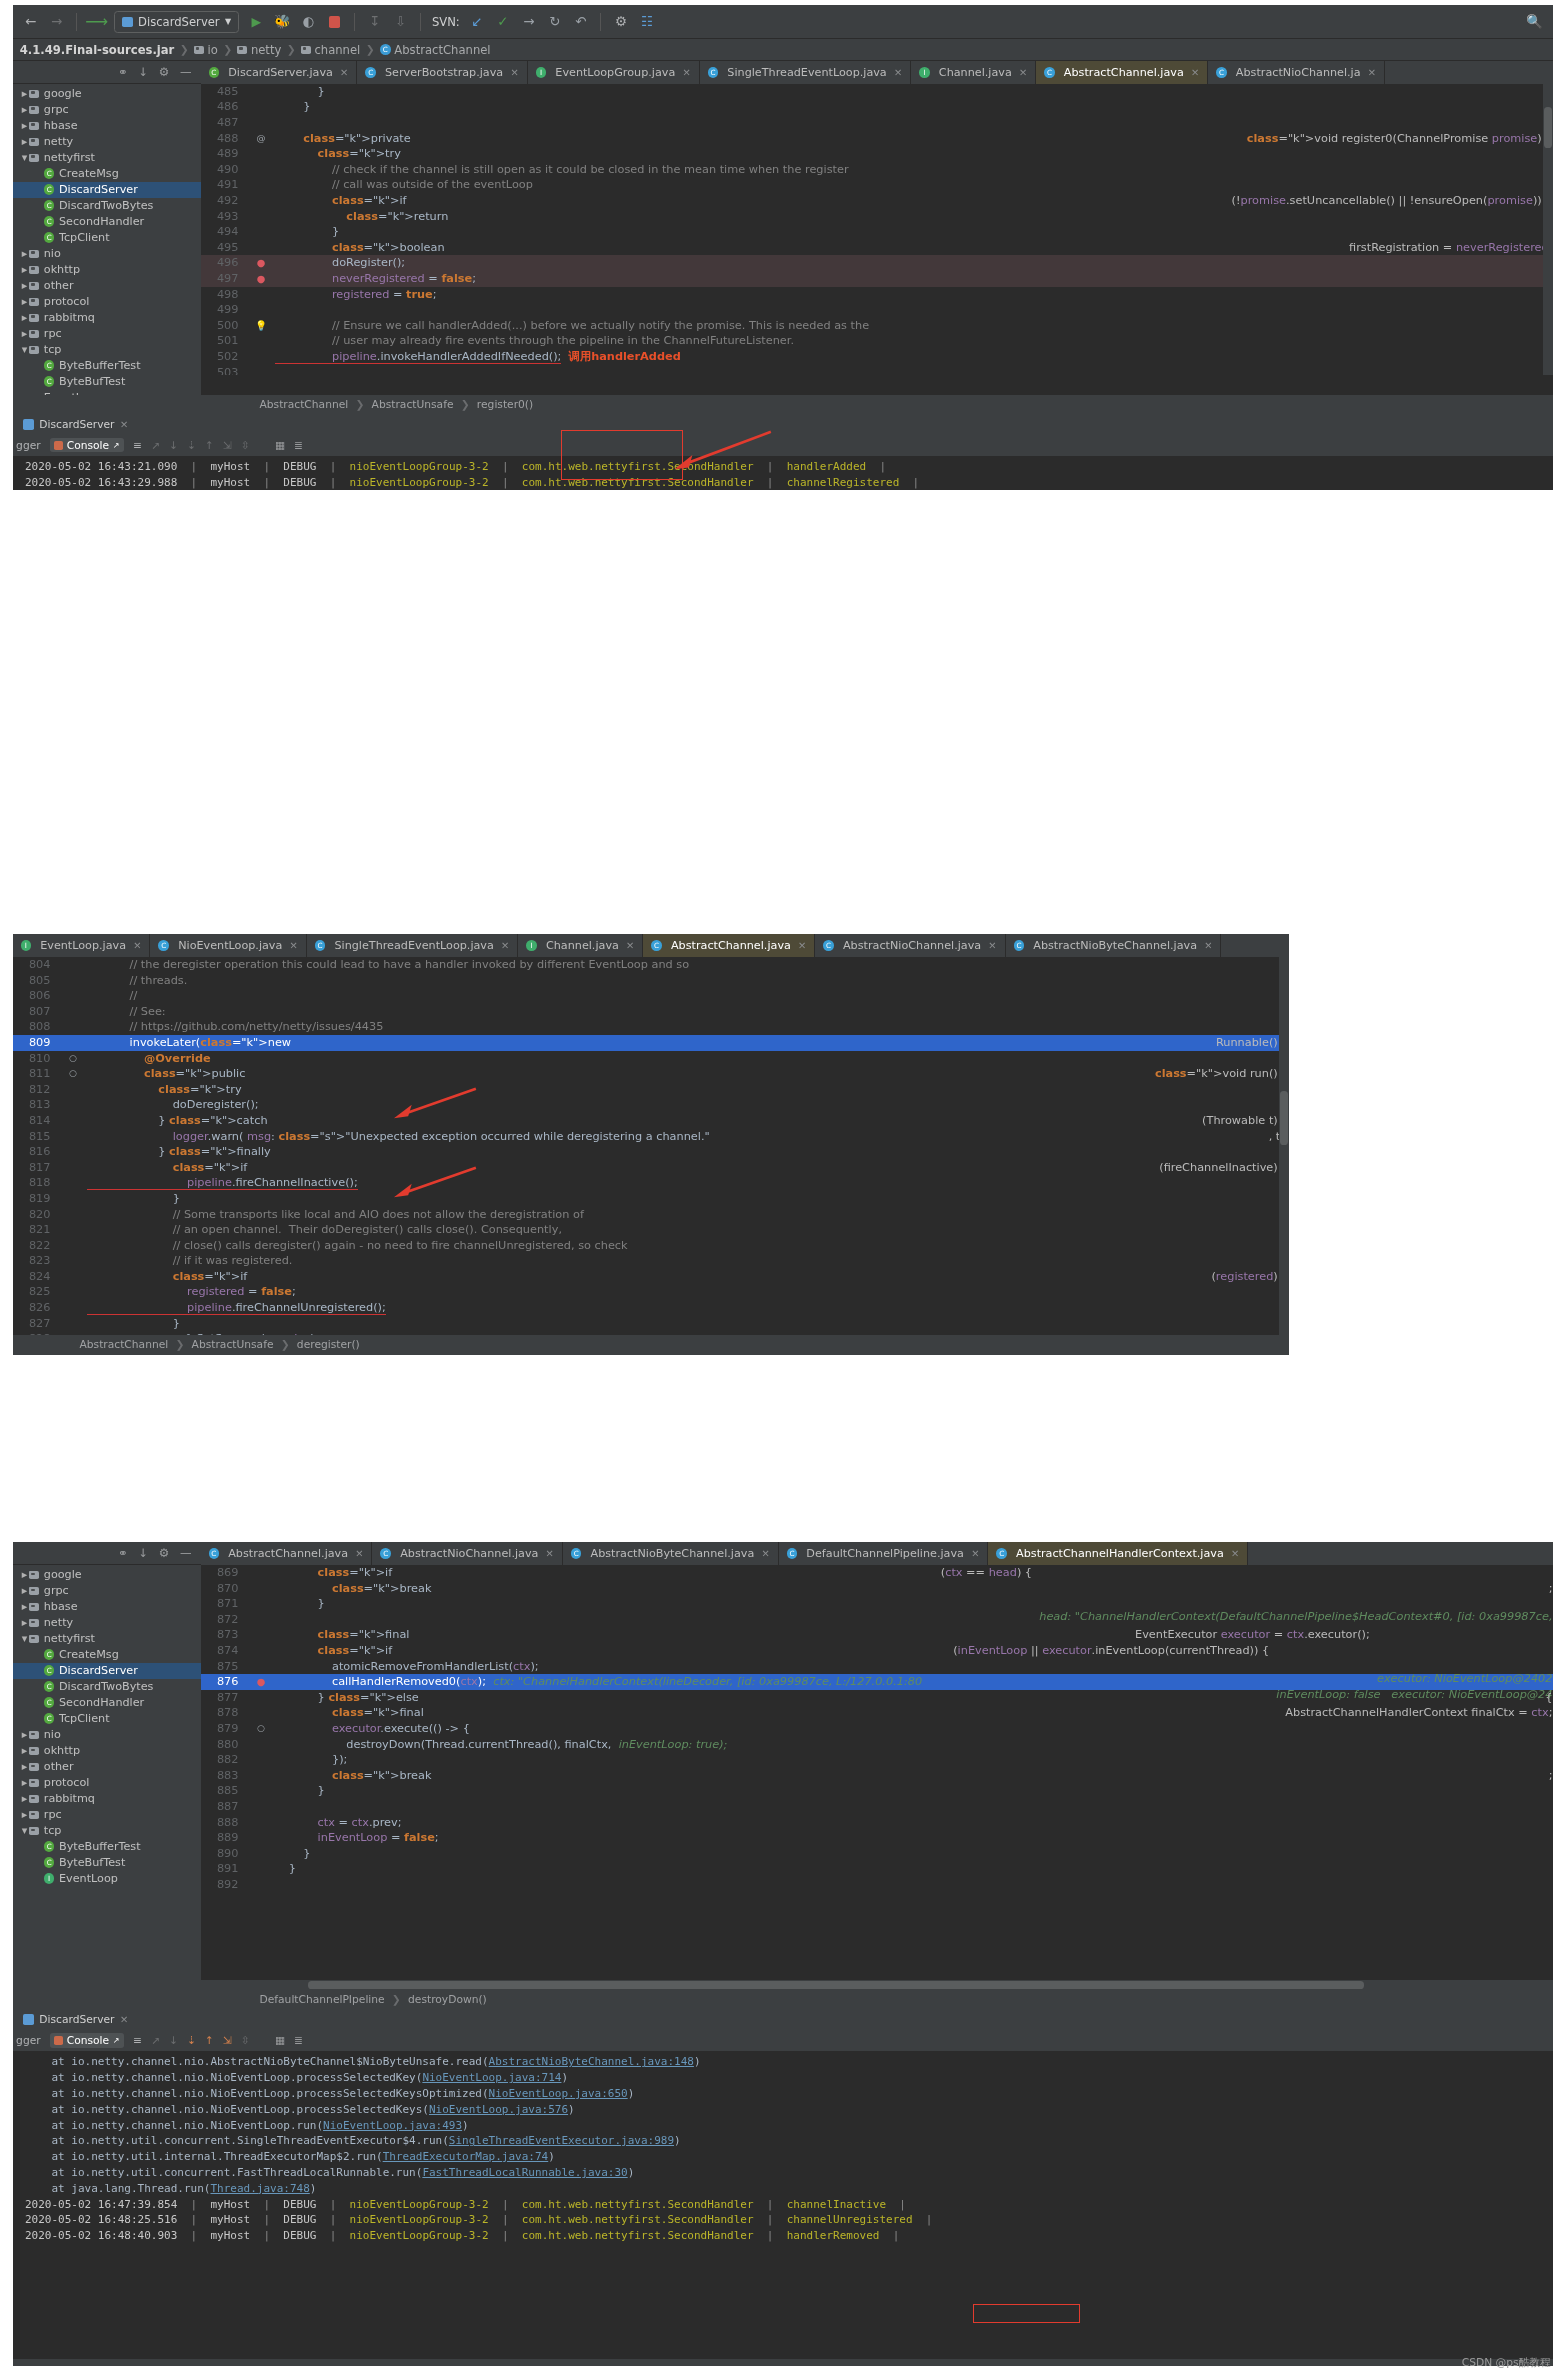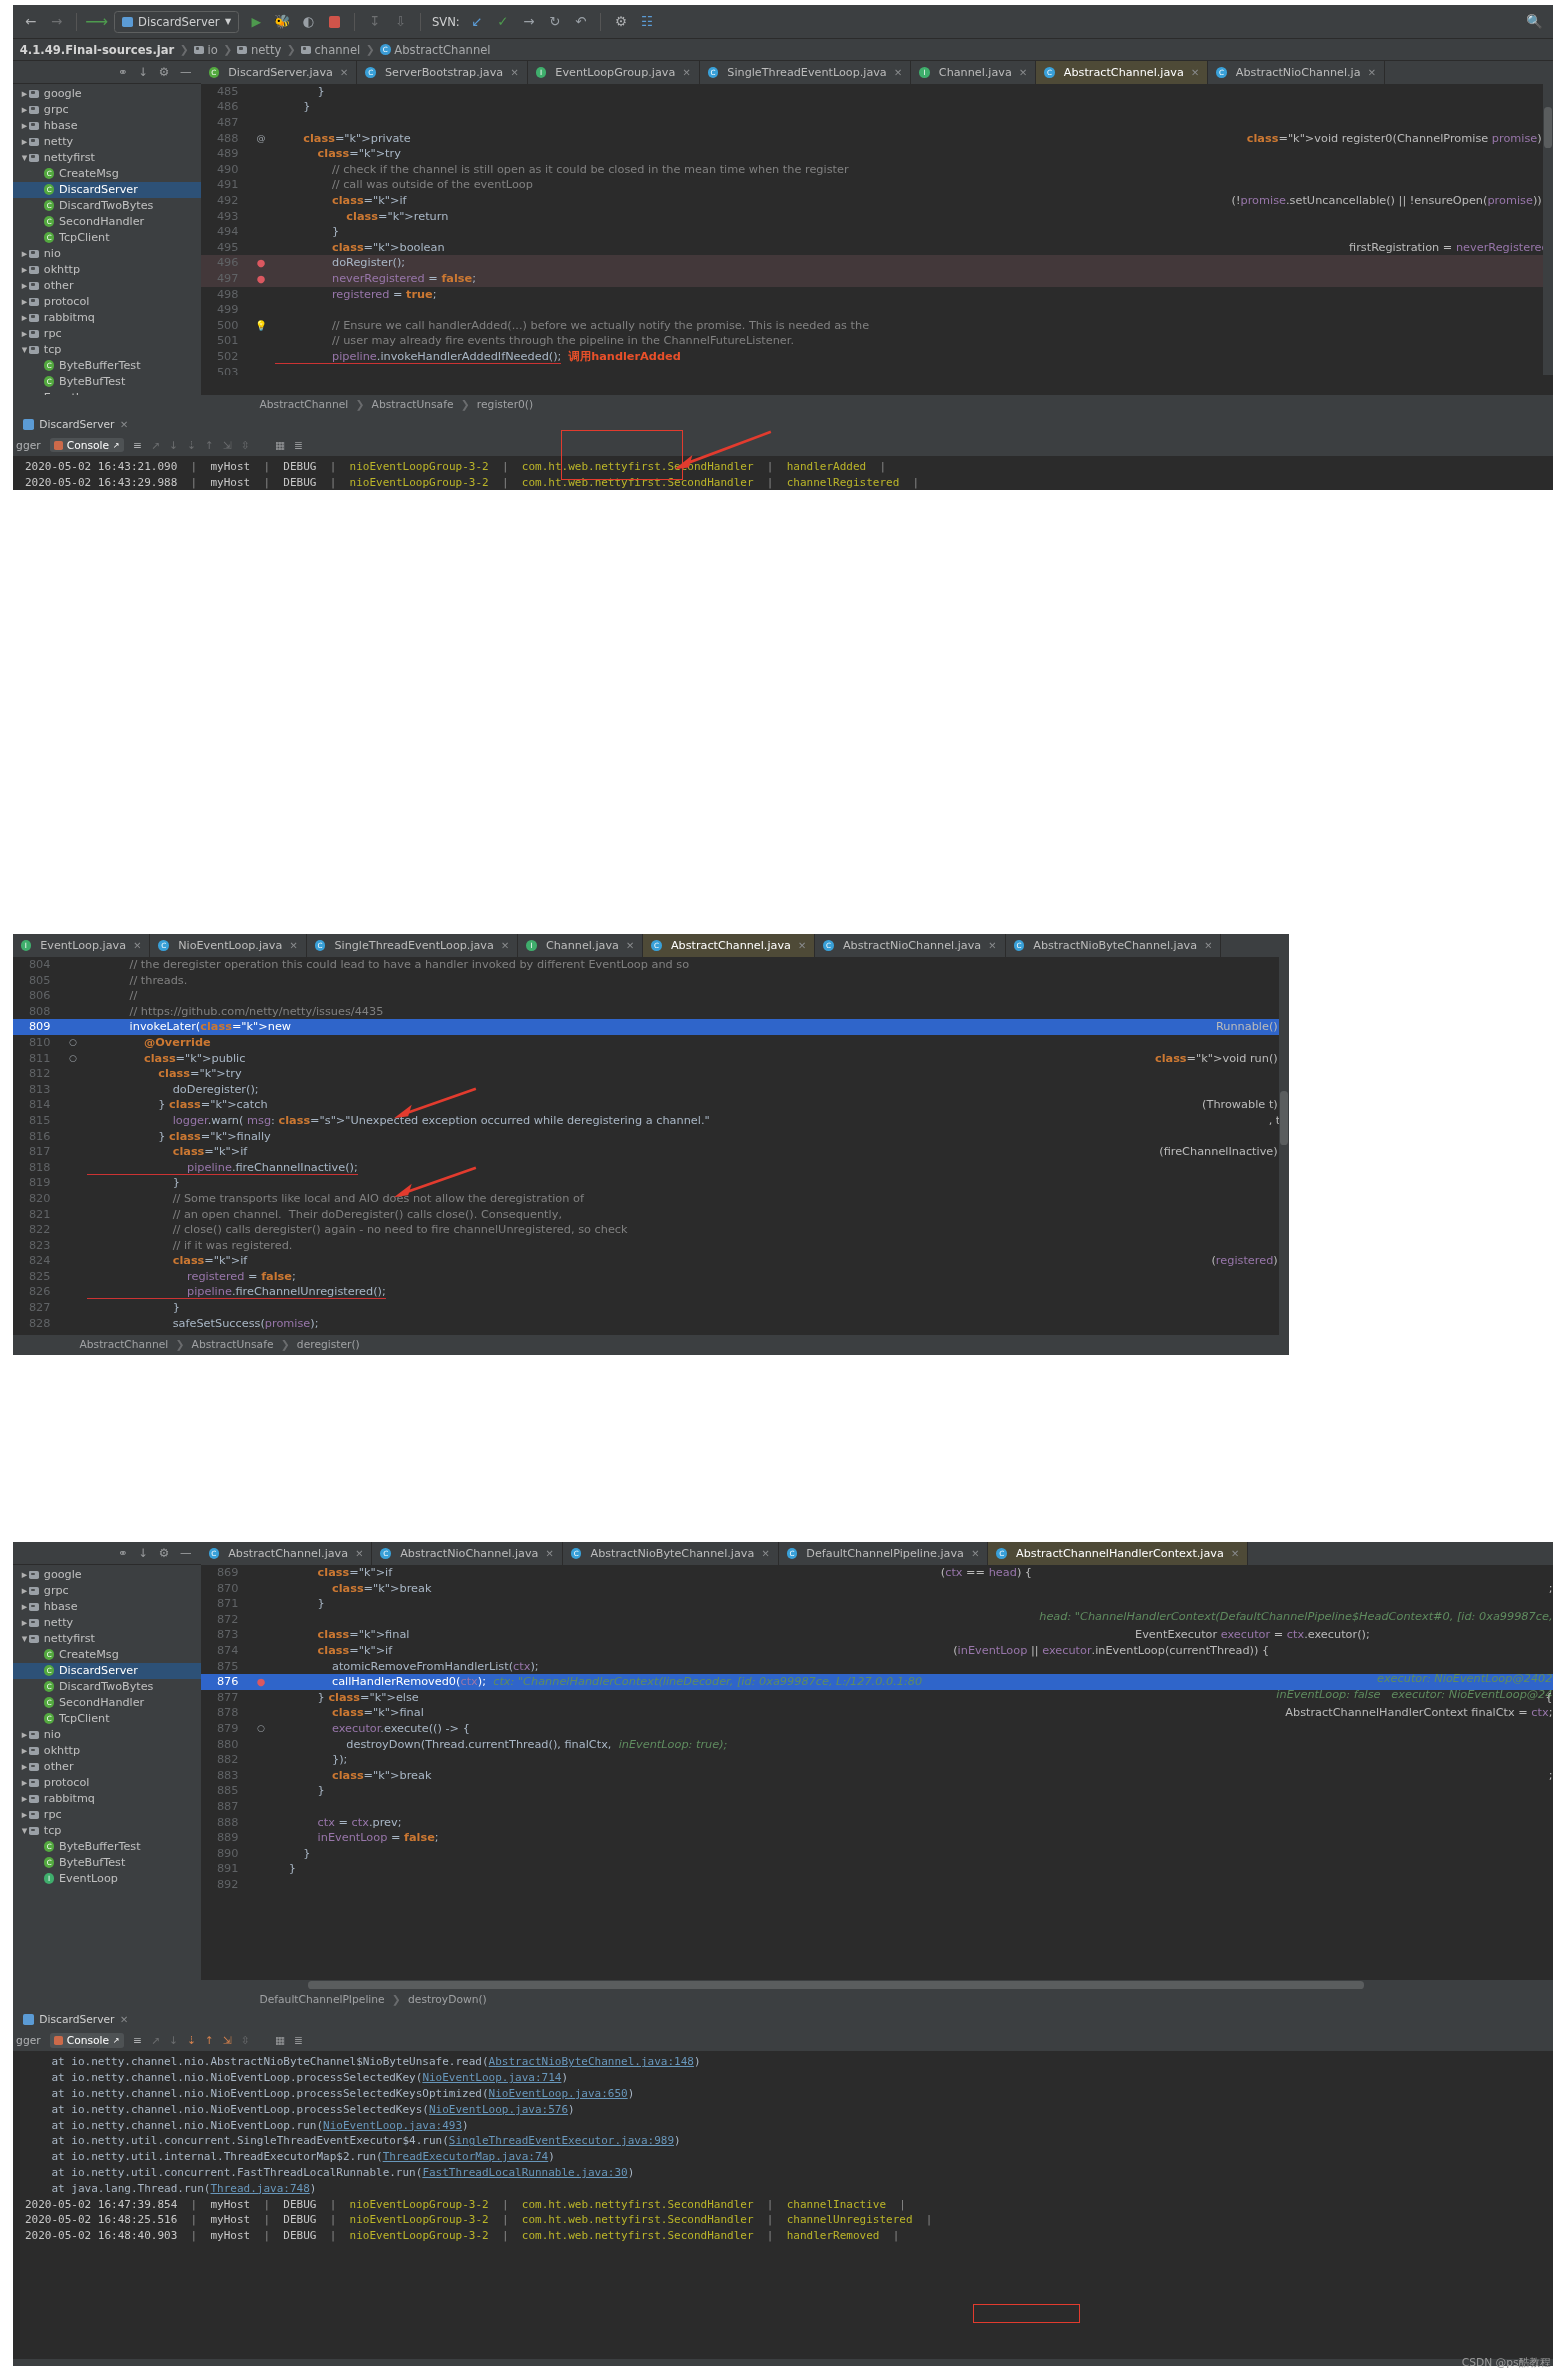--- a/index.html
+++ b/index.html
@@ -421,20 +421,21 @@
         <span class="jico c">C</span>
         <span>AbstractNioByteChannel.java</span>
         <span class="x">✕</span>
       </div>
     </div>
   <div style="display:flex; height:378px; position:relative;">
     <div class="code" id="code2" style="flex:1; position:relative;">
         <div class="cl"><span class="ln">804</span><span class="mk"></span><span class="src"><span class="cm">            // the deregister operation this could lead to have a handler invoked by different EventLoop and so</span></span></div>
         <div class="cl"><span class="ln">805</span><span class="mk"></span><span class="src"><span class="cm">            // threads.</span></span></div>
         <div class="cl"><span class="ln">806</span><span class="mk"></span><span class="src"><span class="cm">            //</span></span></div>
+        <div class="cl"><span class="ln">807</span><span class="mk"></span><span class="src"><span class="cm">            // See:</span></span></div>
         <div class="cl"><span class="ln">808</span><span class="mk"></span><span class="src"><span class="cm">            // https://github.com/netty/netty/issues/4435</span></span></div>
         <div class="cl sel-row"><span class="ln">809</span><span class="mk"></span><span class="src">            invokeLater(<span <span="" class="k">class</span>="k"&gt;new</span> Runnable() {</div>
         <div class="cl"><span class="ln">810</span><span class="mk"><span style="color:#9aa0a6;font-size:9px;">○</span></span><span class="src">                <span class="k">@Override</span></span></div>
         <div class="cl"><span class="ln">811</span><span class="mk"><span style="color:#9aa0a6;font-size:9px;">○</span></span><span class="src">                <span <span="" class="k">class</span>="k"&gt;public</span> <span <span="" class="k">class</span>="k"&gt;void run() {</div>
         <div class="cl"><span class="ln">812</span><span class="mk"></span><span class="src">                    <span <span="" class="k">class</span>="k"&gt;try</span> {</div>
         <div class="cl"><span class="ln">813</span><span class="mk"></span><span class="src">                        doDeregister();</span></div>
         <div class="cl"><span class="ln">814</span><span class="mk"></span><span class="src">                    } <span <span="" class="k">class</span>="k"&gt;catch</span> (Throwable t) {</div>
         <div class="cl"><span class="ln">815</span><span class="mk"></span><span class="src">                        <span class="f">logger</span>.warn( <span class="f">msg</span>: <span <span="" class="k">class</span>="s"&gt;"Unexpected exception occurred while deregistering a channel."</span>, t);</div>
         <div class="cl"><span class="ln">816</span><span class="mk"></span><span class="src">                    } <span <span="" class="k">class</span>="k"&gt;finally</span> {</div>
         <div class="cl"><span class="ln">817</span><span class="mk"></span><span class="src">                        <span <span="" class="k">class</span>="k"&gt;if</span> (fireChannelInactive) {</div>

